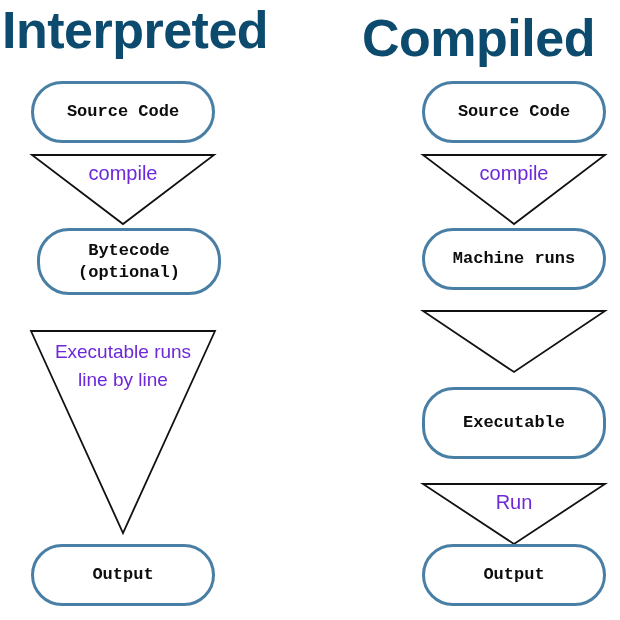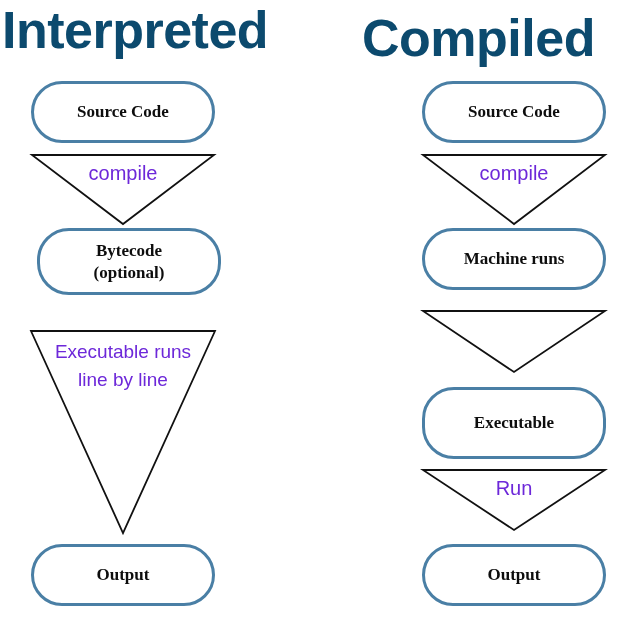--- a/index.html
+++ b/index.html
@@ -39,21 +39,21 @@
     box-sizing: border-box;
     background: #ffffff;
     border: 3px solid #4a7fa5;
     border-radius: 32px;
     display: flex;
     align-items: center;
     justify-content: center;
     text-align: center;
   }
   .node-label {
-    font-family: Liberation Serif, serif;
+    font-family: Liberation Mono, monospace;
     font-weight: bold;
     font-size: 17px;
     line-height: 22px;
     color: #0d0d0d;
     white-space: pre-line;
     text-align: center;
   }
 
   
   .tri-wrap {
@@ -135,21 +135,21 @@
   <div class="tri-wrap" style="left:422px; top:310px; width:184px; height:64px;">
     <svg width="184" height="64" viewBox="0 0 184 64">
       <polygon points="1,1 183,1 92,62" fill="none" stroke="#111111" stroke-width="1.8" stroke-linejoin="miter"></polygon>
     </svg>
   </div>
 
   <div class="node-box" style="left:422px; top:387px; width:184px; height:72px;">
     <span class="node-label">Executable</span>
   </div>
 
-  <div class="tri-wrap" style="left:422px; top:469px; width:184px; height:63px;">
+  <div class="tri-wrap" style="left:422px; top:483px; width:184px; height:63px;">
     <svg width="184" height="63" viewBox="0 0 184 63">
       <polygon points="1,1 183,1 92,61" fill="none" stroke="#111111" stroke-width="1.8" stroke-linejoin="miter"></polygon>
     </svg>
     <div class="tri-label small">Run</div>
   </div>
 
   <div class="node-box" style="left:422px; top:544px; width:184px; height:62px;">
     <span class="node-label">Output</span>
   </div>
 

